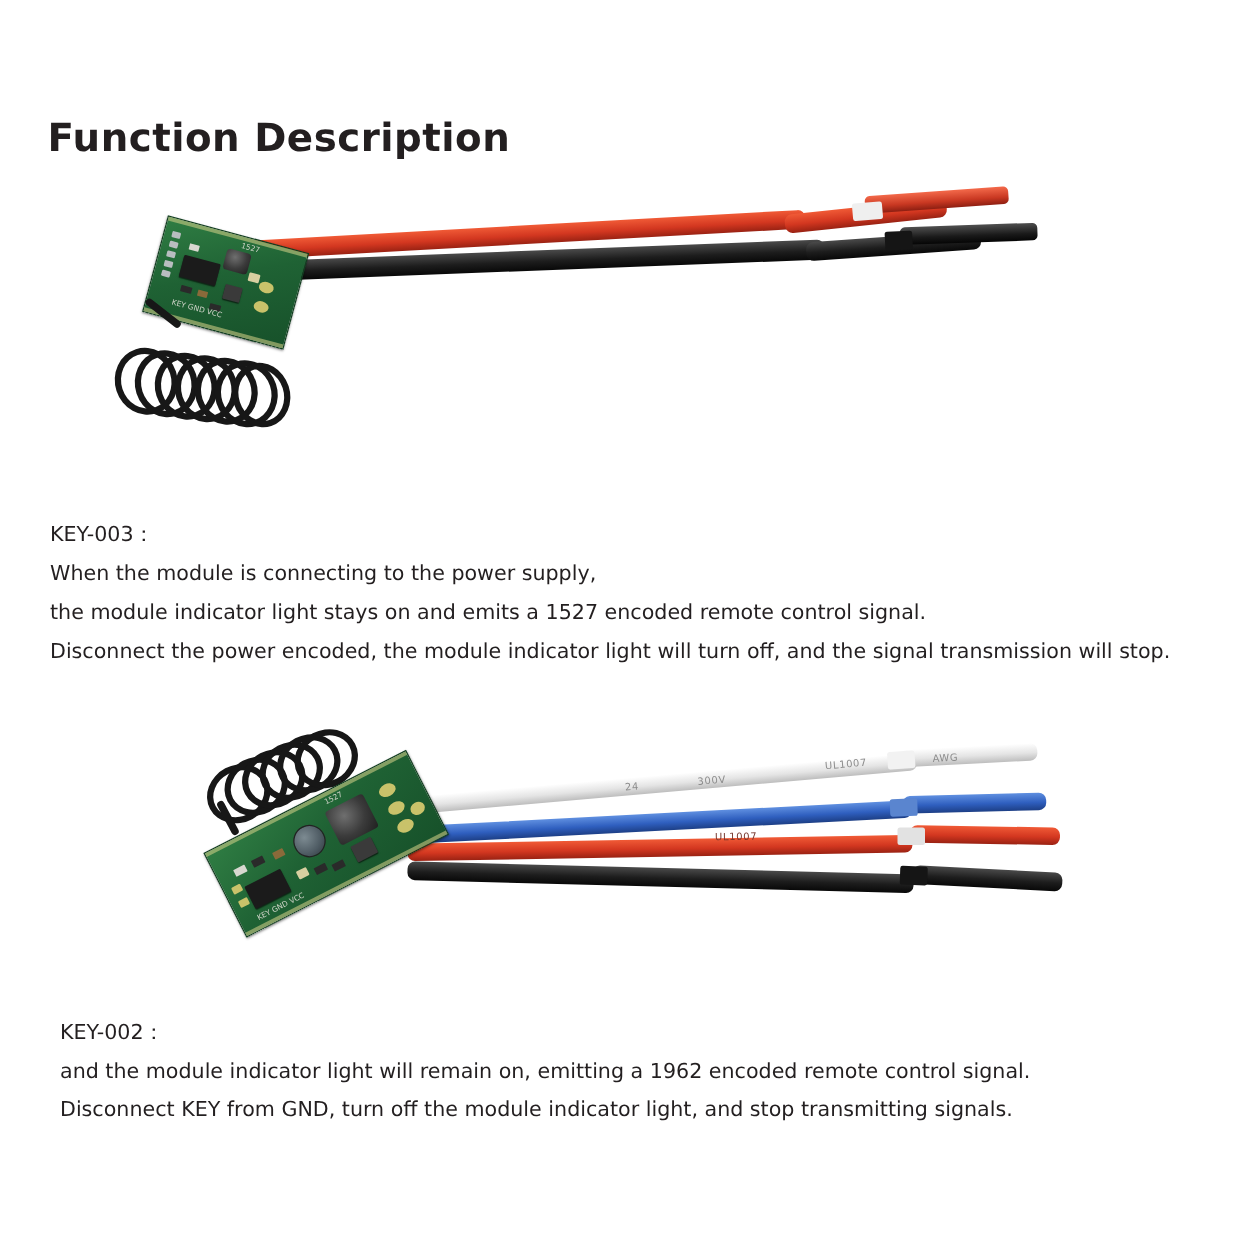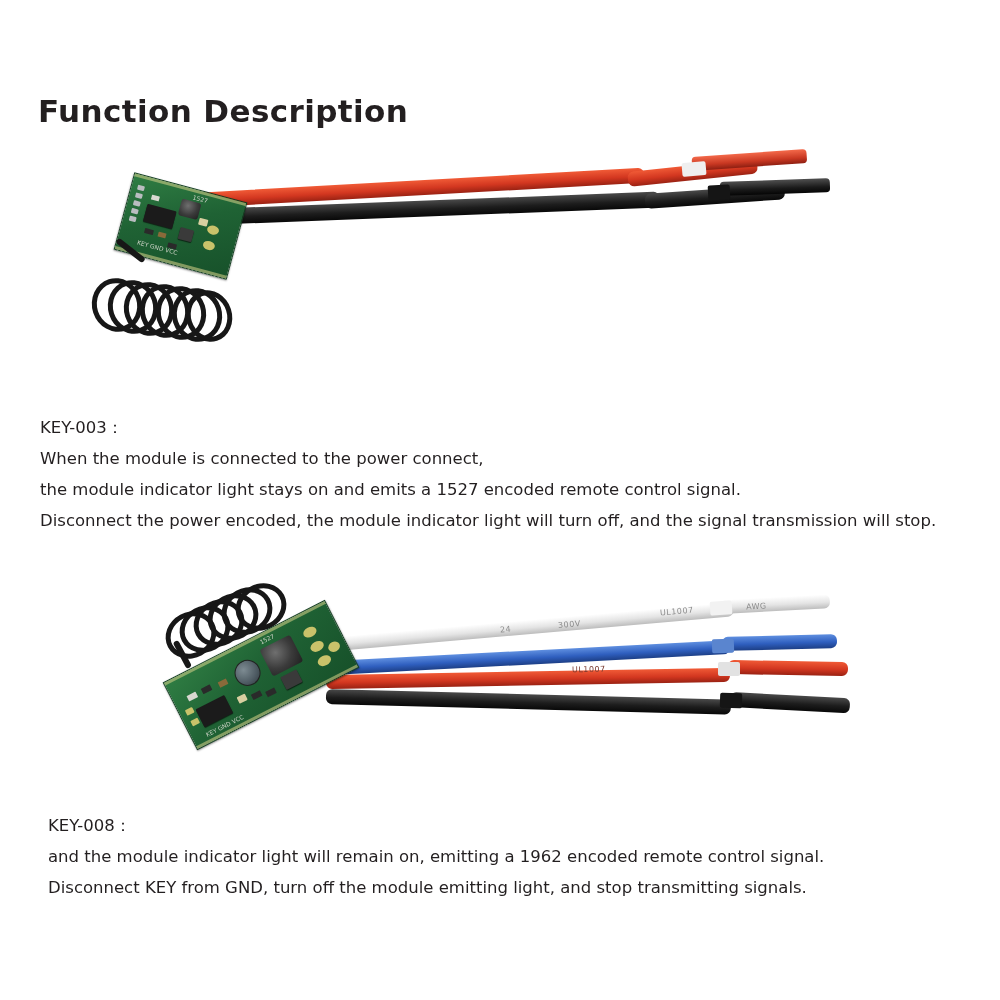--- a/index.html
+++ b/index.html
@@ -228,21 +228,21 @@
       <div class="turn" style="left:34px; top:14px; width:40px; height:44px; transform:rotate(-18deg);"></div>
       <div class="turn" style="left:50px; top:16px; width:40px; height:44px; transform:rotate(-18deg);"></div>
       <div class="turn" style="left:66px; top:18px; width:40px; height:44px; transform:rotate(-18deg);"></div>
       <div class="turn" style="left:82px; top:20px; width:40px; height:44px; transform:rotate(-18deg);"></div>
       <div class="turn" style="left:96px; top:22px; width:36px; height:42px; transform:rotate(-18deg);"></div>
     </div>
   </div>
 
   <div class="section-text" id="section-1-text">
     <span class="section-label body-line">KEY-003：</span>
-    <span class="body-line">When the module is connected to the power connect,</span>
+    <span class="body-line">When the module is connecting to the power supply,</span>
     <span class="body-line">the module indicator light stays on and emits a 1527 encoded remote control signal.</span>
     <span class="body-line">Disconnect the power encoded, the module indicator light will turn off, and the signal transmission will stop.</span>
   </div>
 
   <div class="photo" id="photo-key002">
 
     <div class="coil" style="left:24px; top:10px; width:130px; height:80px;">
       <div class="turn" style="left:4px;   top:34px; width:36px; height:42px; transform:rotate(62deg);"></div>
       <div class="turn" style="left:18px;  top:28px; width:36px; height:42px; transform:rotate(62deg);"></div>
       <div class="turn" style="left:32px;  top:22px; width:36px; height:42px; transform:rotate(62deg);"></div>
@@ -299,18 +299,18 @@
       <div class="pad" style="left:146px; top:32px; width:14px; height:10px; border-radius:50%;"></div>
       <div class="pad" style="left:146px; top:48px; width:14px; height:10px; border-radius:50%;"></div>
       <div class="pad" style="left:162px; top:40px; width:12px; height:10px; border-radius:50%;"></div>
 
       <div class="tiny-text" style="left:14px; top:62px;">KEY GND VCC</div>
       <div class="tiny-text" style="left:104px; top:4px;">1527</div>
     </div>
   </div>
 
   <div class="section-text" id="section-2-text">
-    <span class="section-label body-line">KEY-008：</span>
+    <span class="section-label body-line">KEY-002：</span>
     <span class="body-line">and the module indicator light will remain on, emitting a 1962 encoded remote control signal.</span>
-    <span class="body-line">Disconnect KEY from GND, turn off the module emitting light, and stop transmitting signals.</span>
+    <span class="body-line">Disconnect KEY from GND, turn off the module indicator light, and stop transmitting signals.</span>
   </div>
 
 </div>
 
 </body></html>

